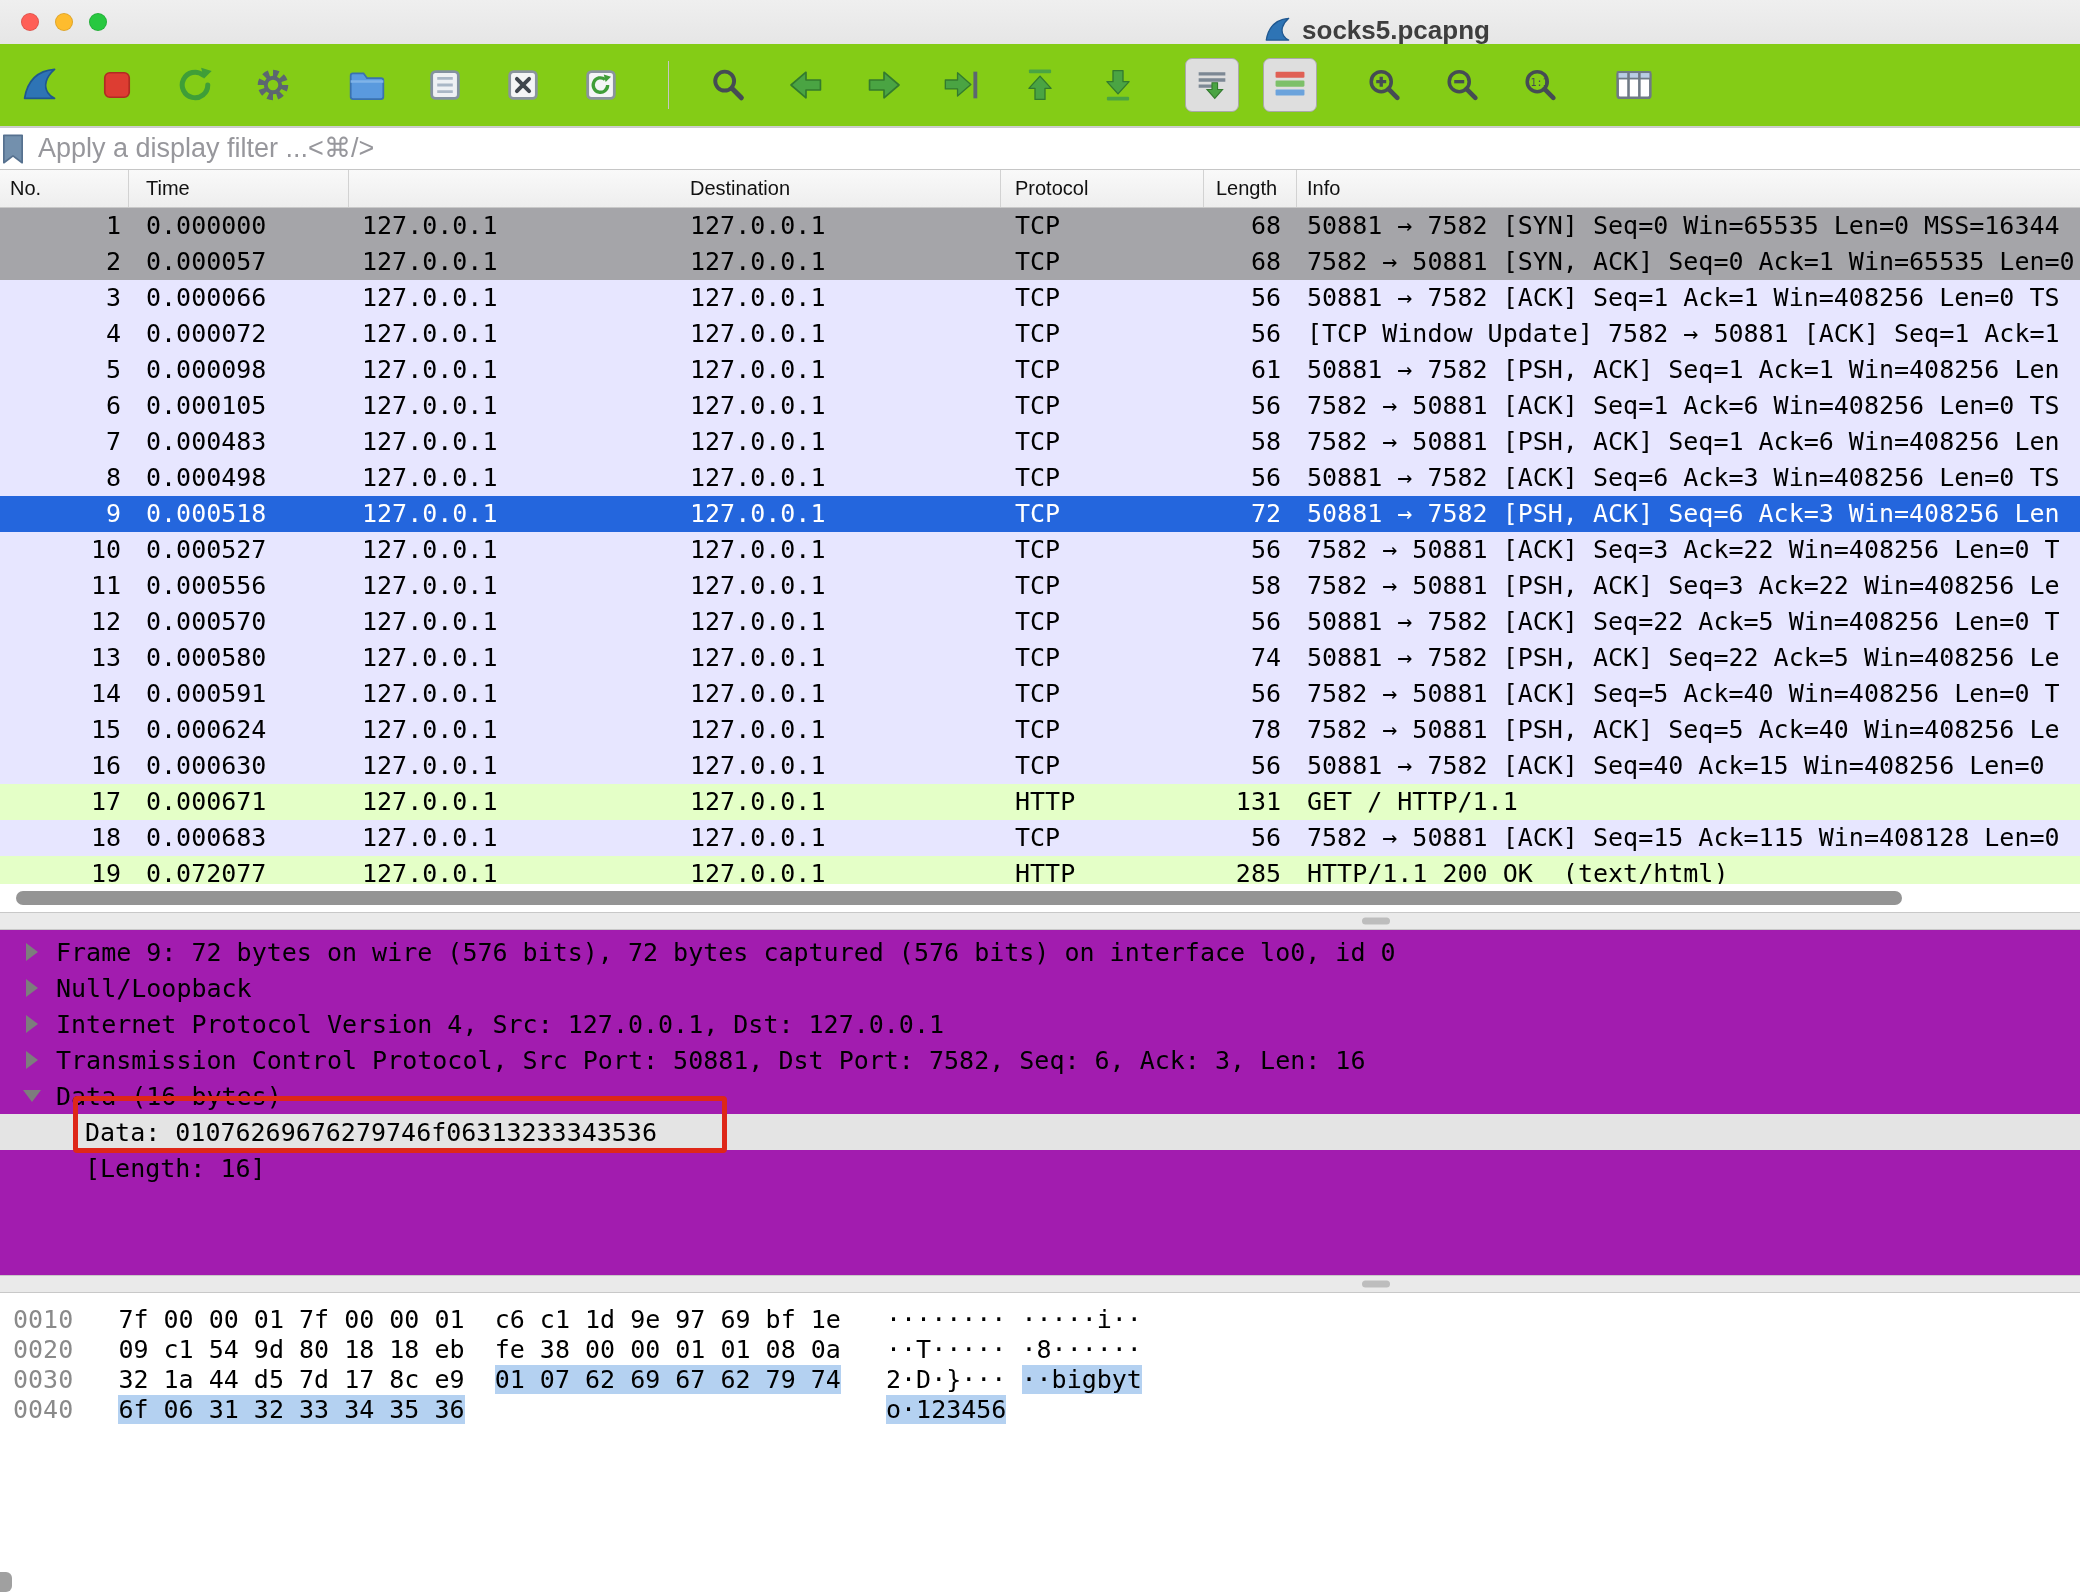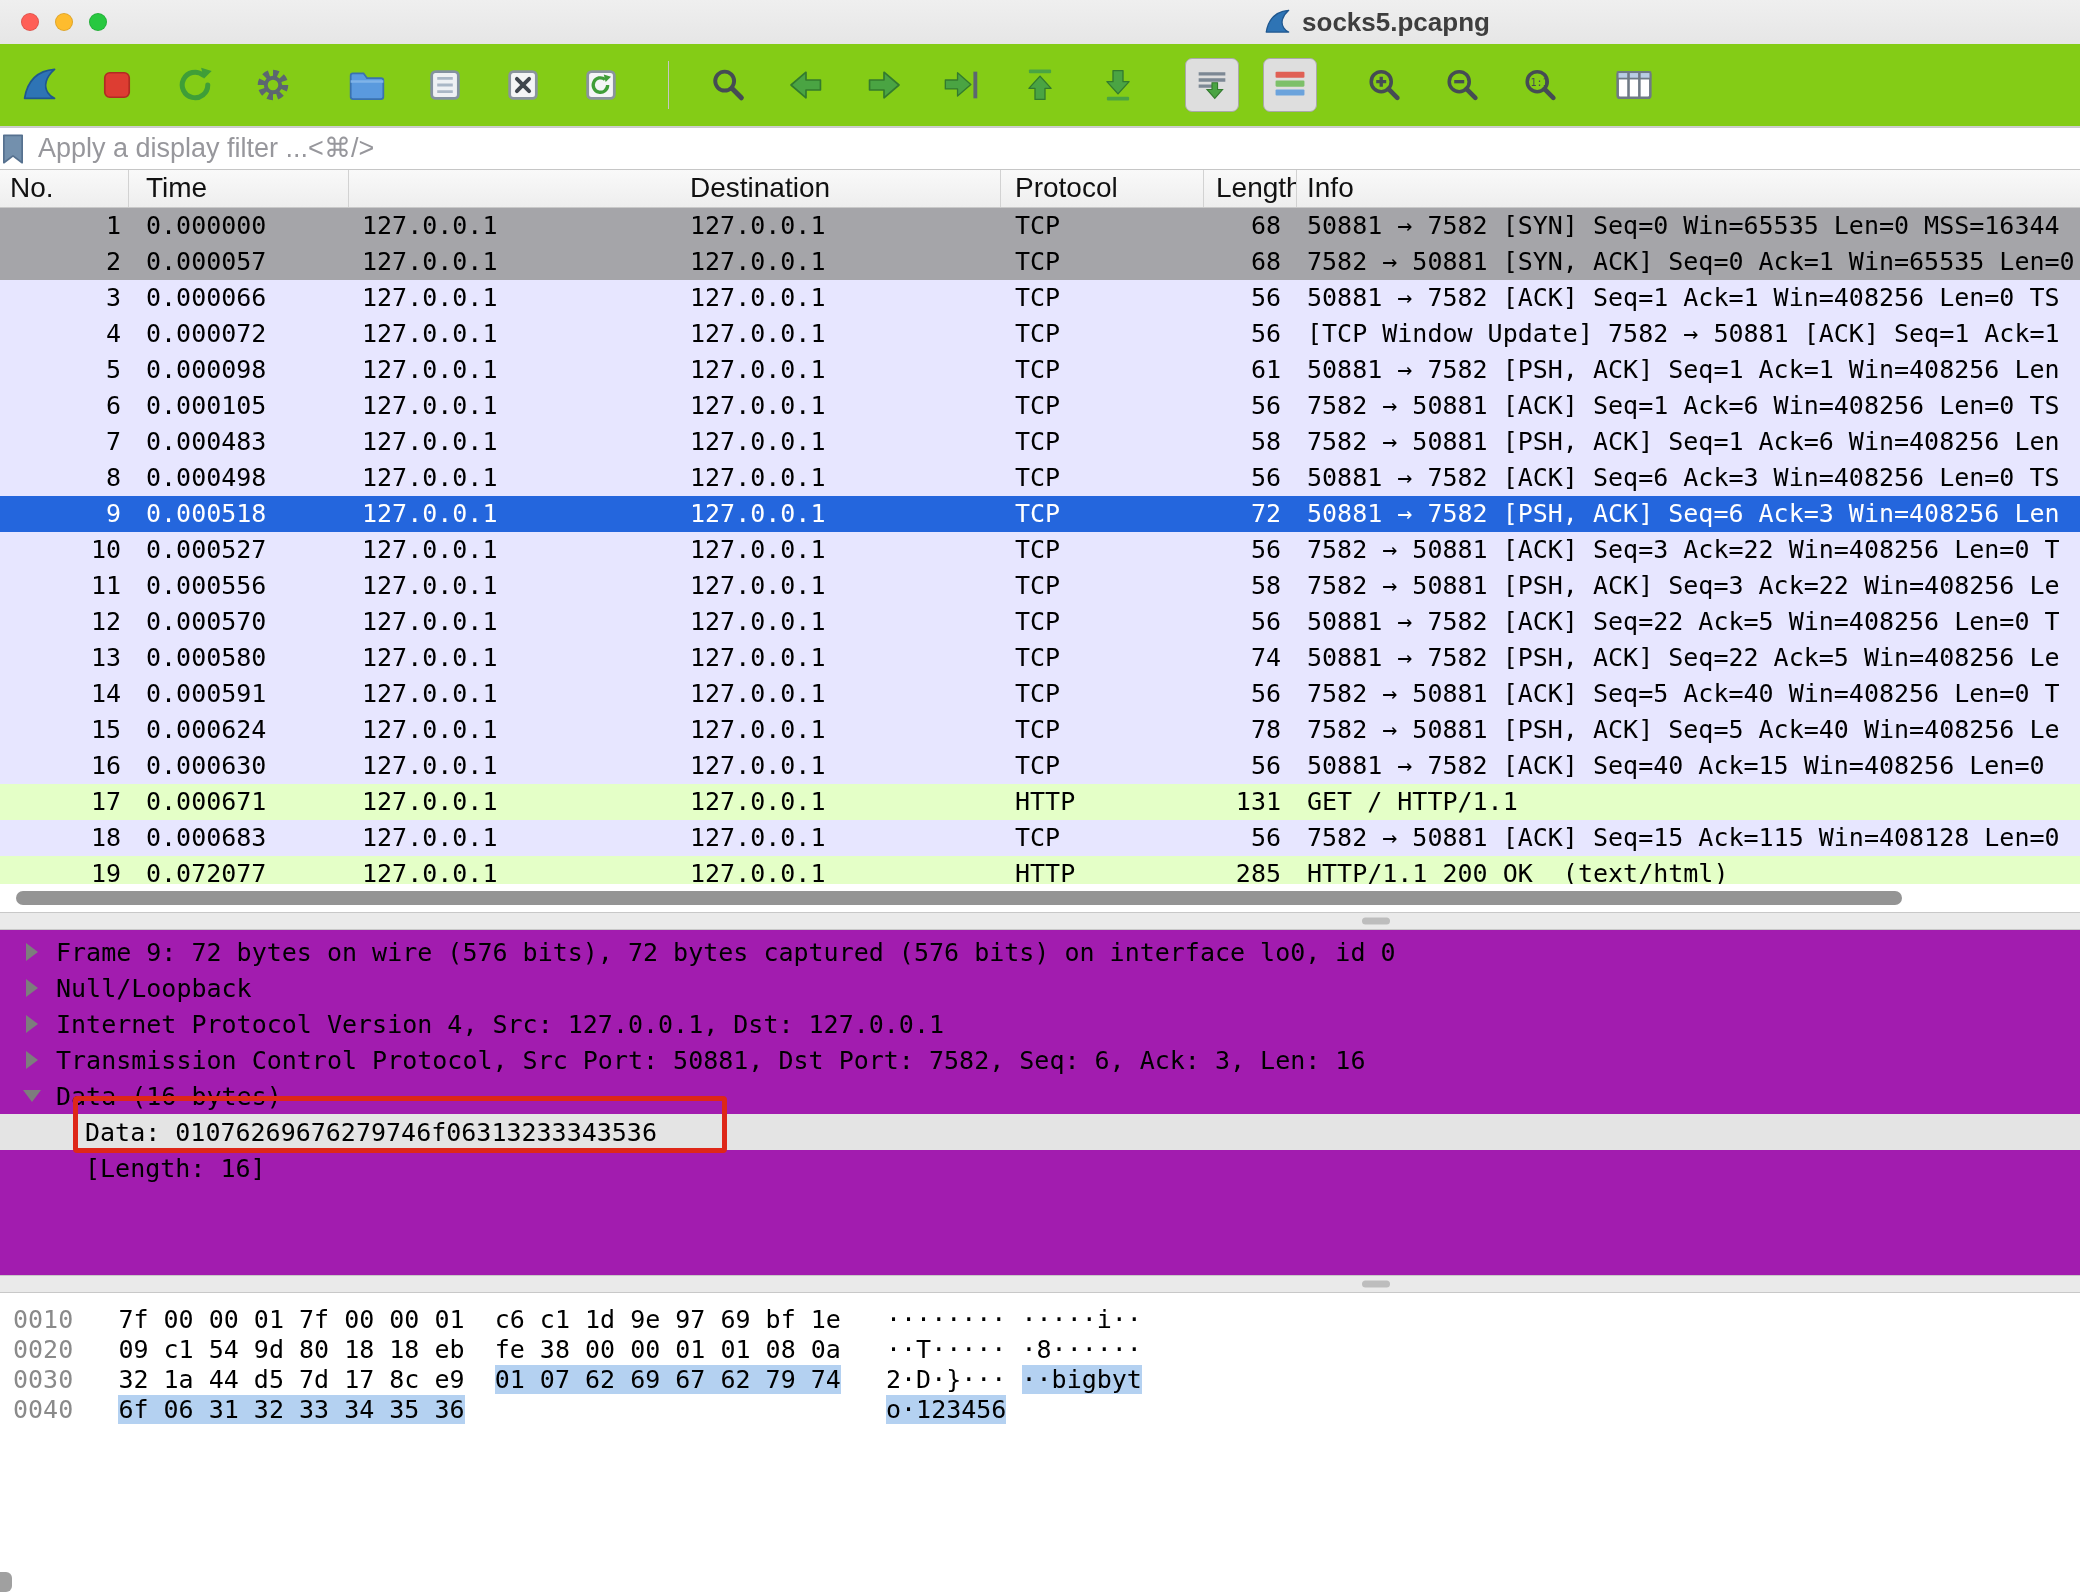--- a/index.html
+++ b/index.html
@@ -7,21 +7,21 @@
               font-family:"Liberation Sans", sans-serif; }
   .window { position:relative; width:2080px; height:1592px; background:#fff; }
 
   
   .titlebar { height:44px; background:linear-gradient(#efefef,#e6e6e6); position:relative; }
   .traffic { position:absolute; top:13px; left:21px; display:flex; gap:16px; }
   .light { width:18px; height:18px; border-radius:50%; border:1px solid rgba(0,0,0,0.12); }
   .light.red    { background:#ff5f57; }
   .light.yellow { background:#febc2e; }
   .light.green  { background:#28c840; }
-  .title { position:absolute; left:1376px; top:0; height:44px; transform:translateX(-50%);
+  .title { position:absolute; left:1376px; top:8px; height:44px; transform:translateX(-50%);
            display:flex; align-items:center; gap:10px; font-weight:bold; font-size:26px; color:#3e3e3e; }
 
   
   .toolbar { height:83px; background:#84cc16; border-bottom:1px solid #cfcfcf;
              display:flex; align-items:center; padding:0 12px; }
   .tgroup { display:flex; align-items:center; gap:24px; }
   .tgroup + .tgroup { margin-left:40px; }
   .tsep { width:1px; height:48px; background:#c6c6c6; margin:0 32px 0 40px; flex:0 0 auto; }
   .tbtn { width:54px; height:54px; display:flex; align-items:center; justify-content:center;
           border:1px solid transparent; border-radius:7px; flex:0 0 auto; }
@@ -31,21 +31,21 @@
   
   .filterbar { height:43px; background:#fff; border-top:1px solid #cbcbcb; border-bottom:1px solid #c6c6c6;
                display:flex; align-items:center; }
   .filterbar svg { flex:0 0 auto; }
   .filter-input { flex:1; border:none; outline:none; font-family:"Liberation Sans",sans-serif;
                   font-size:27px; margin-left:12px; color:#222; background:transparent; }
   .filter-input::placeholder { color:#97979c; }
 
   
   .pl-header { height:38px; display:flex; background:linear-gradient(#f9f9f9,#eeeeee);
-               border-bottom:1px solid #c9c9c9; font-size:28px; color:#111; line-height:36px; }
+               border-bottom:1px solid #c9c9c9; font-size:20px; color:#111; line-height:36px; }
   .ph { border-right:1px solid #d2d2d2; overflow:hidden; white-space:nowrap; flex:0 0 auto; }
   .ph-no    { width:129px; padding-left:10px; }
   .ph-time  { width:220px; padding-left:17px; }
   .ph-src   { width:328px; padding-left:13px;margin-top:44px; }
   .ph-dst   { width:324px; padding-left:13px; }
   .ph-proto { width:203px; padding-left:14px; }
   .ph-len   { width:93px;  padding-left:12px; }
   .ph-info  { flex:1 1 auto; padding-left:10px; border-right:none; }
 
   .pl-body { height:676px; overflow:hidden; font-family:"DejaVu Sans Mono", monospace; font-size:25px; }

